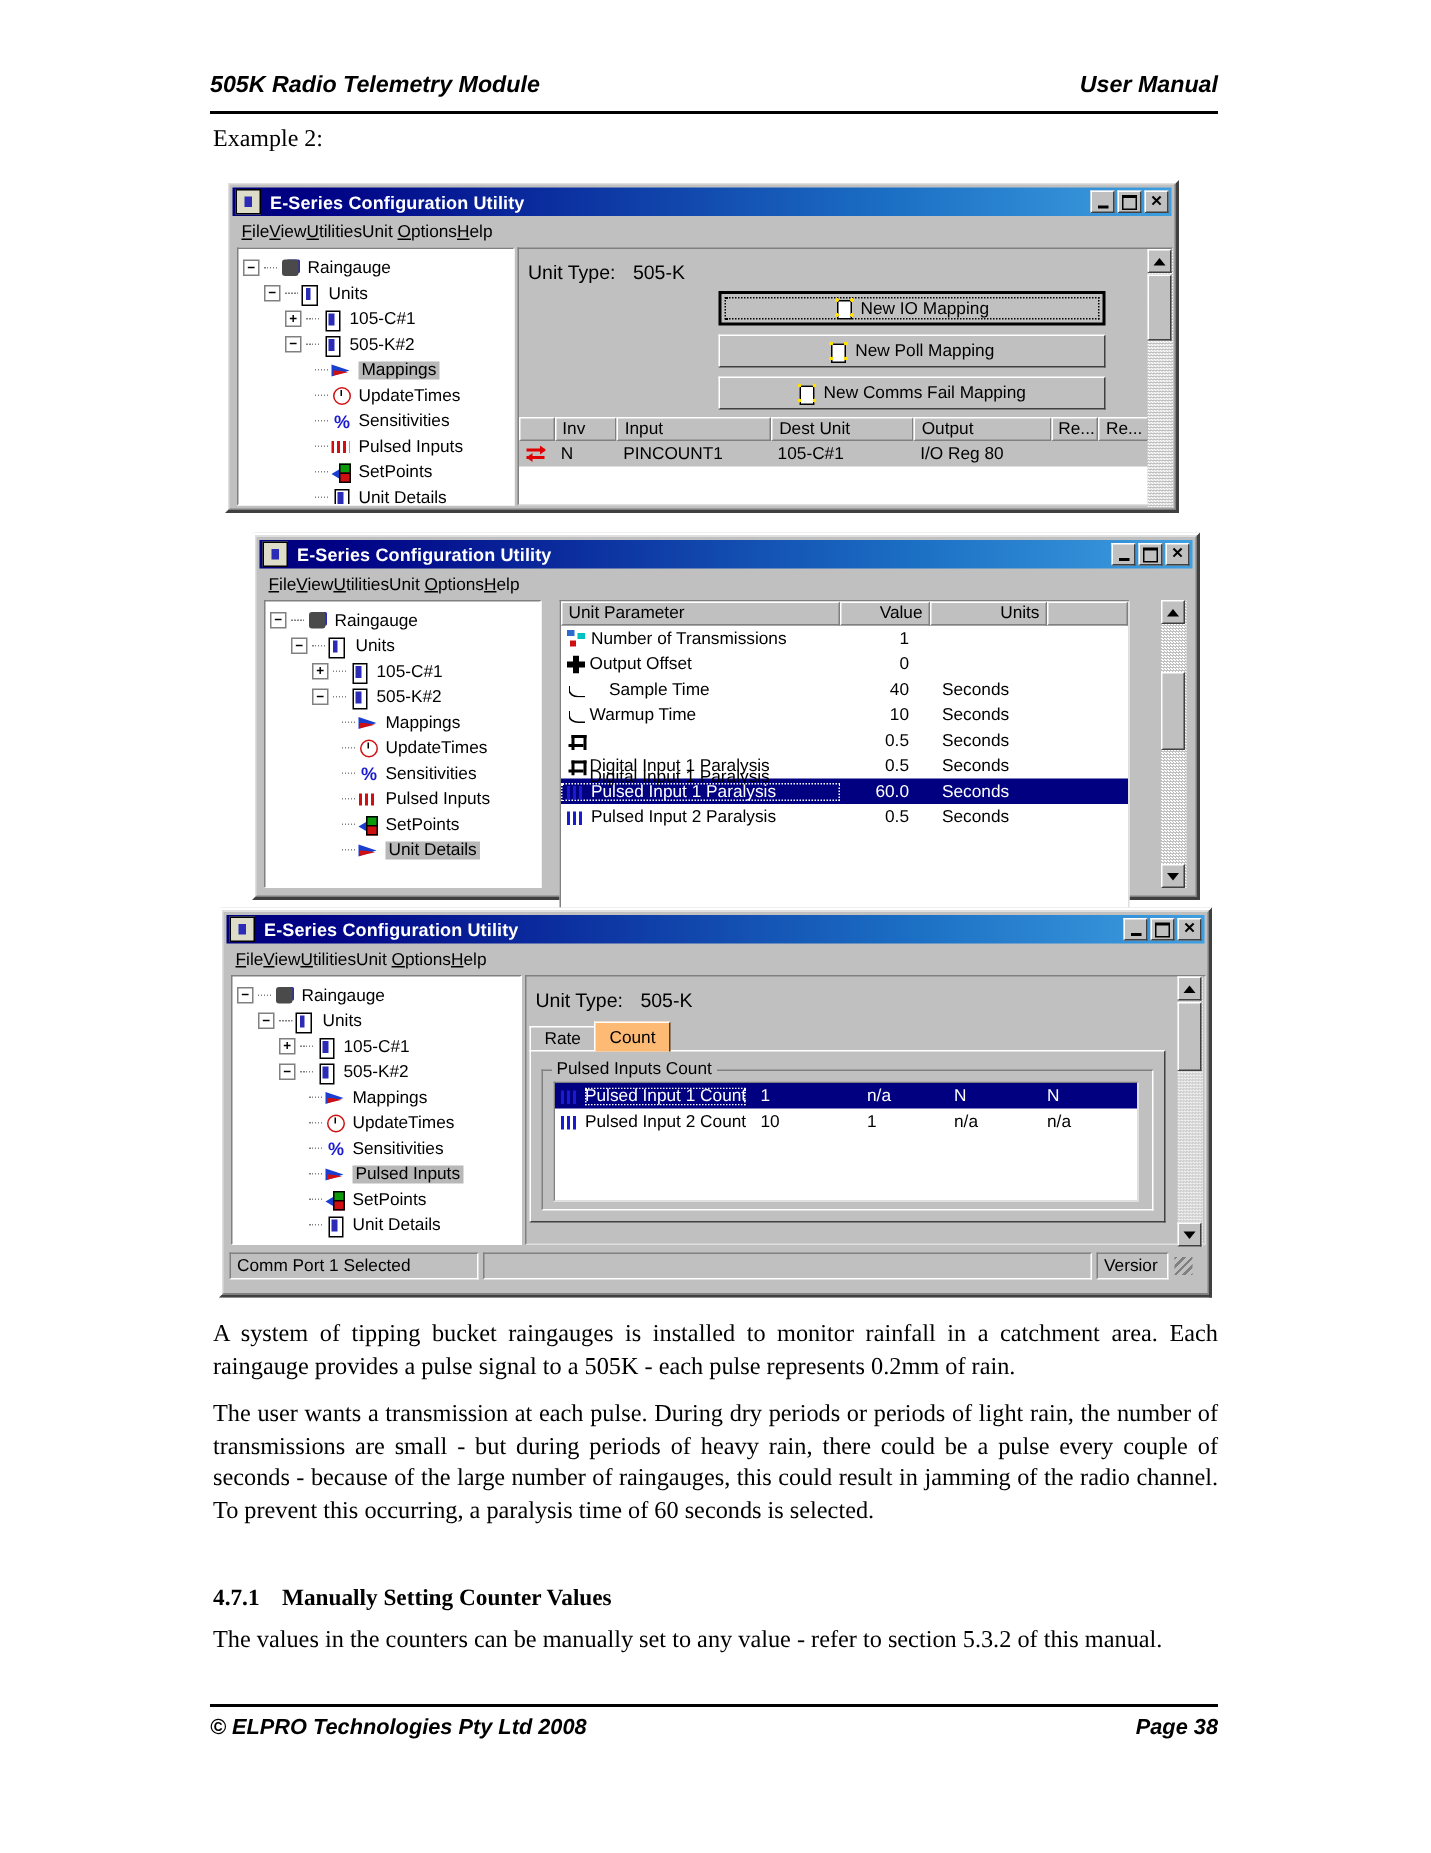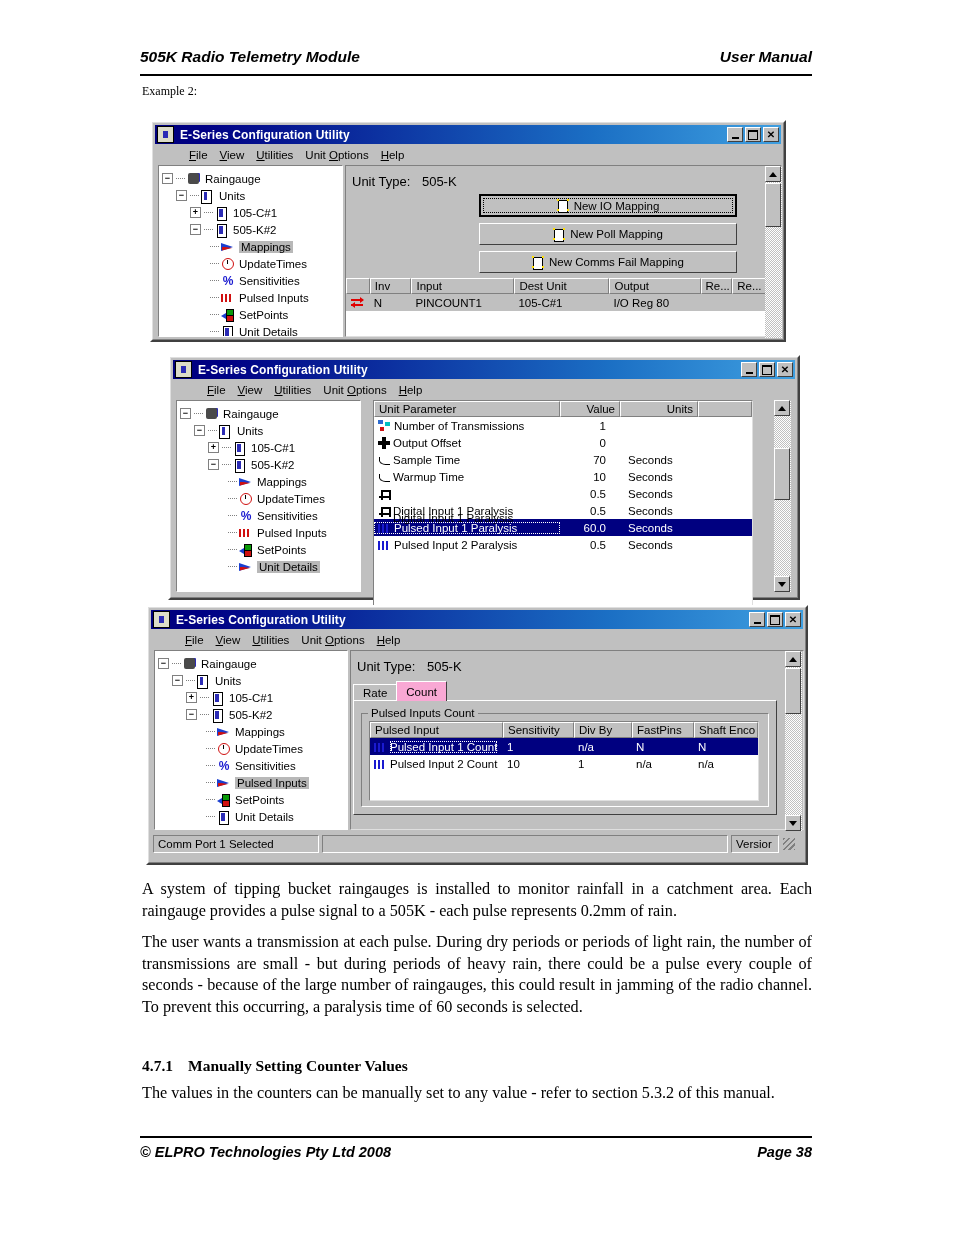--- a/index.html
+++ b/index.html
@@ -21,21 +21,21 @@
   .rule{position:absolute;left:140px;width:672px;height:2px;background:#000;}
   .rule-top{top:74px;}
   .rule-bot{top:1136px;}
   .doc-footer{
     position:absolute;left:140px;top:1144px;width:672px;
     display:flex;justify-content:space-between;align-items:baseline;
     font-family:"Liberation Sans", sans-serif;
     font-weight:bold;font-style:italic;font-size:14.5px;color:#000;
   }
 
-  .example-label{position:absolute;left:142px;top:84px;font-size:12px;color:#000;}
+  .example-label{position:absolute;left:142px;top:84px;font-size:16px;color:#000;}
 
   .body-p{position:absolute;left:142px;width:670px;font-size:16.2px;
           line-height:1.33;text-align:justify;color:#000;}
   .sec-head{position:absolute;left:142px;width:670px;
             font-family:"Liberation Serif",serif;font-weight:bold;font-size:15.5px;color:#000;}
   .sec-head .num{display:inline-block;width:46px;}
 
   
   .win{
     position:absolute;background:#c0c0c0;
@@ -72,22 +72,22 @@
     border-right:1.5px solid #404040;border-bottom:1.5px solid #404040;
     display:flex;align-items:center;justify-content:center;
     font-size:10px;font-weight:bold;line-height:1;box-sizing:border-box;
   }
   .tbtn .min{width:7px;height:2px;background:#000;margin-top:6px;}
   .tbtn .max{width:8px;height:7px;border:1px solid #000;border-top-width:2px;}
   .tbtn .cls{font-family:"Liberation Sans",sans-serif;font-size:10px;font-weight:bold;}
 
   .menubar{
     position:absolute;left:3px;right:3px;height:17px;
-    display:flex;align-items:center;gap:12px;padding-left:6px;
-    font-size:11.5px;color:#000;margin-left:28px;
+    display:flex;align-items:center;padding-left:6px;
+    font-size:11.5px;color:#000;
   }
   .menubar span{white-space:nowrap;}
   .menubar u{text-decoration:underline;}
 
   
   .client{position:absolute;background:#c0c0c0;}
 
   .sunken{
     background:#fff;
     border-top:1px solid #808080;border-left:1px solid #808080;
@@ -232,21 +232,21 @@
   }
 
   
   .tabstrip{position:absolute;display:flex;align-items:flex-end;}
   .tab{
     background:#c0c0c0;height:17px;padding:0 9px;font-size:11.5px;
     border-top:1.5px solid #fff;border-left:1.5px solid #fff;
     border-right:1.5px solid #404040;
     display:flex;align-items:center;box-sizing:border-box;margin-right:-1px;
   }
-  .tab.active{height:20px;background:#f9a8d4;z-index:3;position:relative;font-size:11.5px;justify-content:center;}
+  .tab.active{height:20px;background:#fdba74;z-index:3;position:relative;font-size:11.5px;justify-content:center;}
   .tabbody{position:absolute;background:#c0c0c0;
     border-top:1.5px solid #fff;border-left:1.5px solid #fff;
     border-right:1.5px solid #404040;border-bottom:1.5px solid #404040;box-sizing:border-box;}
 
   .groupbox{position:absolute;box-sizing:border-box;}
   .groupbox .gb-frame{position:absolute;left:0;top:6px;right:0;bottom:0;
     border:1px solid #808080;border-right-color:#fff;border-bottom-color:#fff;}
   .groupbox .gb-title{position:absolute;left:7px;top:0;background:#c0c0c0;padding:0 3px;
     font-size:11.5px;z-index:2;}
 
@@ -538,23 +538,23 @@
               <span class="plus-ic"></span>
               <span style="margin-left:3px;">Output Offset</span>
             </div>
             <div style="width:60px;justify-content:flex-end;padding-right:14px;">0</div>
             <div style="width:78px;justify-content:flex-start;padding-left:8px;"></div>
           </div>
 
           <div class="grow">
             <div style="width:186px;">
               <span class="wv-ic"></span>
-              <span style="margin-left:3px;">Sample Time</span>
-            </div>
-            <div style="width:60px;justify-content:flex-end;padding-right:14px;">70</div>
+              <span style="margin-left:16px;">Sample Time</span>
+            </div>
+            <div style="width:60px;justify-content:flex-end;padding-right:14px;">40</div>
             <div style="width:78px;justify-content:flex-start;padding-left:8px;">Seconds</div>
           </div>
 
           <div class="grow">
             <div style="width:186px;">
               <span class="wv-ic"></span>
               <span style="margin-left:3px;">Warmup Time</span>
             </div>
             <div style="width:60px;justify-content:flex-end;padding-right:14px;">10</div>
             <div style="width:78px;justify-content:flex-start;padding-left:8px;">Seconds</div>
@@ -715,27 +715,20 @@
           <span>Count</span>
         </div>
       </div>
       <div class="tabbody" style="left:2px;top:49px;width:424px;height:115px;"></div>
 
       <div class="groupbox" style="left:10px;top:56px;width:408px;height:100px;">
         <div class="gb-frame"></div>
         <div class="gb-title">Pulsed Inputs Count</div>
 
         <div class="grid sunken2" style="left:8px;top:14px;width:390px;height:80px;background:#fff;">
-          <div class="ghead">
-            <div style="width:133px;">Pulsed Input</div>
-            <div style="width:71px;">Sensitivity</div>
-            <div style="width:58px;">Div By</div>
-            <div style="width:62px;">FastPins</div>
-            <div style="width:64px;">Shaft Enco</div>
-          </div>
           <div class="grow selblue">
             <div style="width:133px;">
               <span class="pi-ic"></span>
               <span class="dotted" style="margin-left:3px;">Pulsed Input 1 Count</span>
             </div>
             <div style="width:71px;">1</div>
             <div style="width:58px;">n/a</div>
             <div style="width:62px;">N</div>
             <div style="width:64px;">N</div>
           </div>

